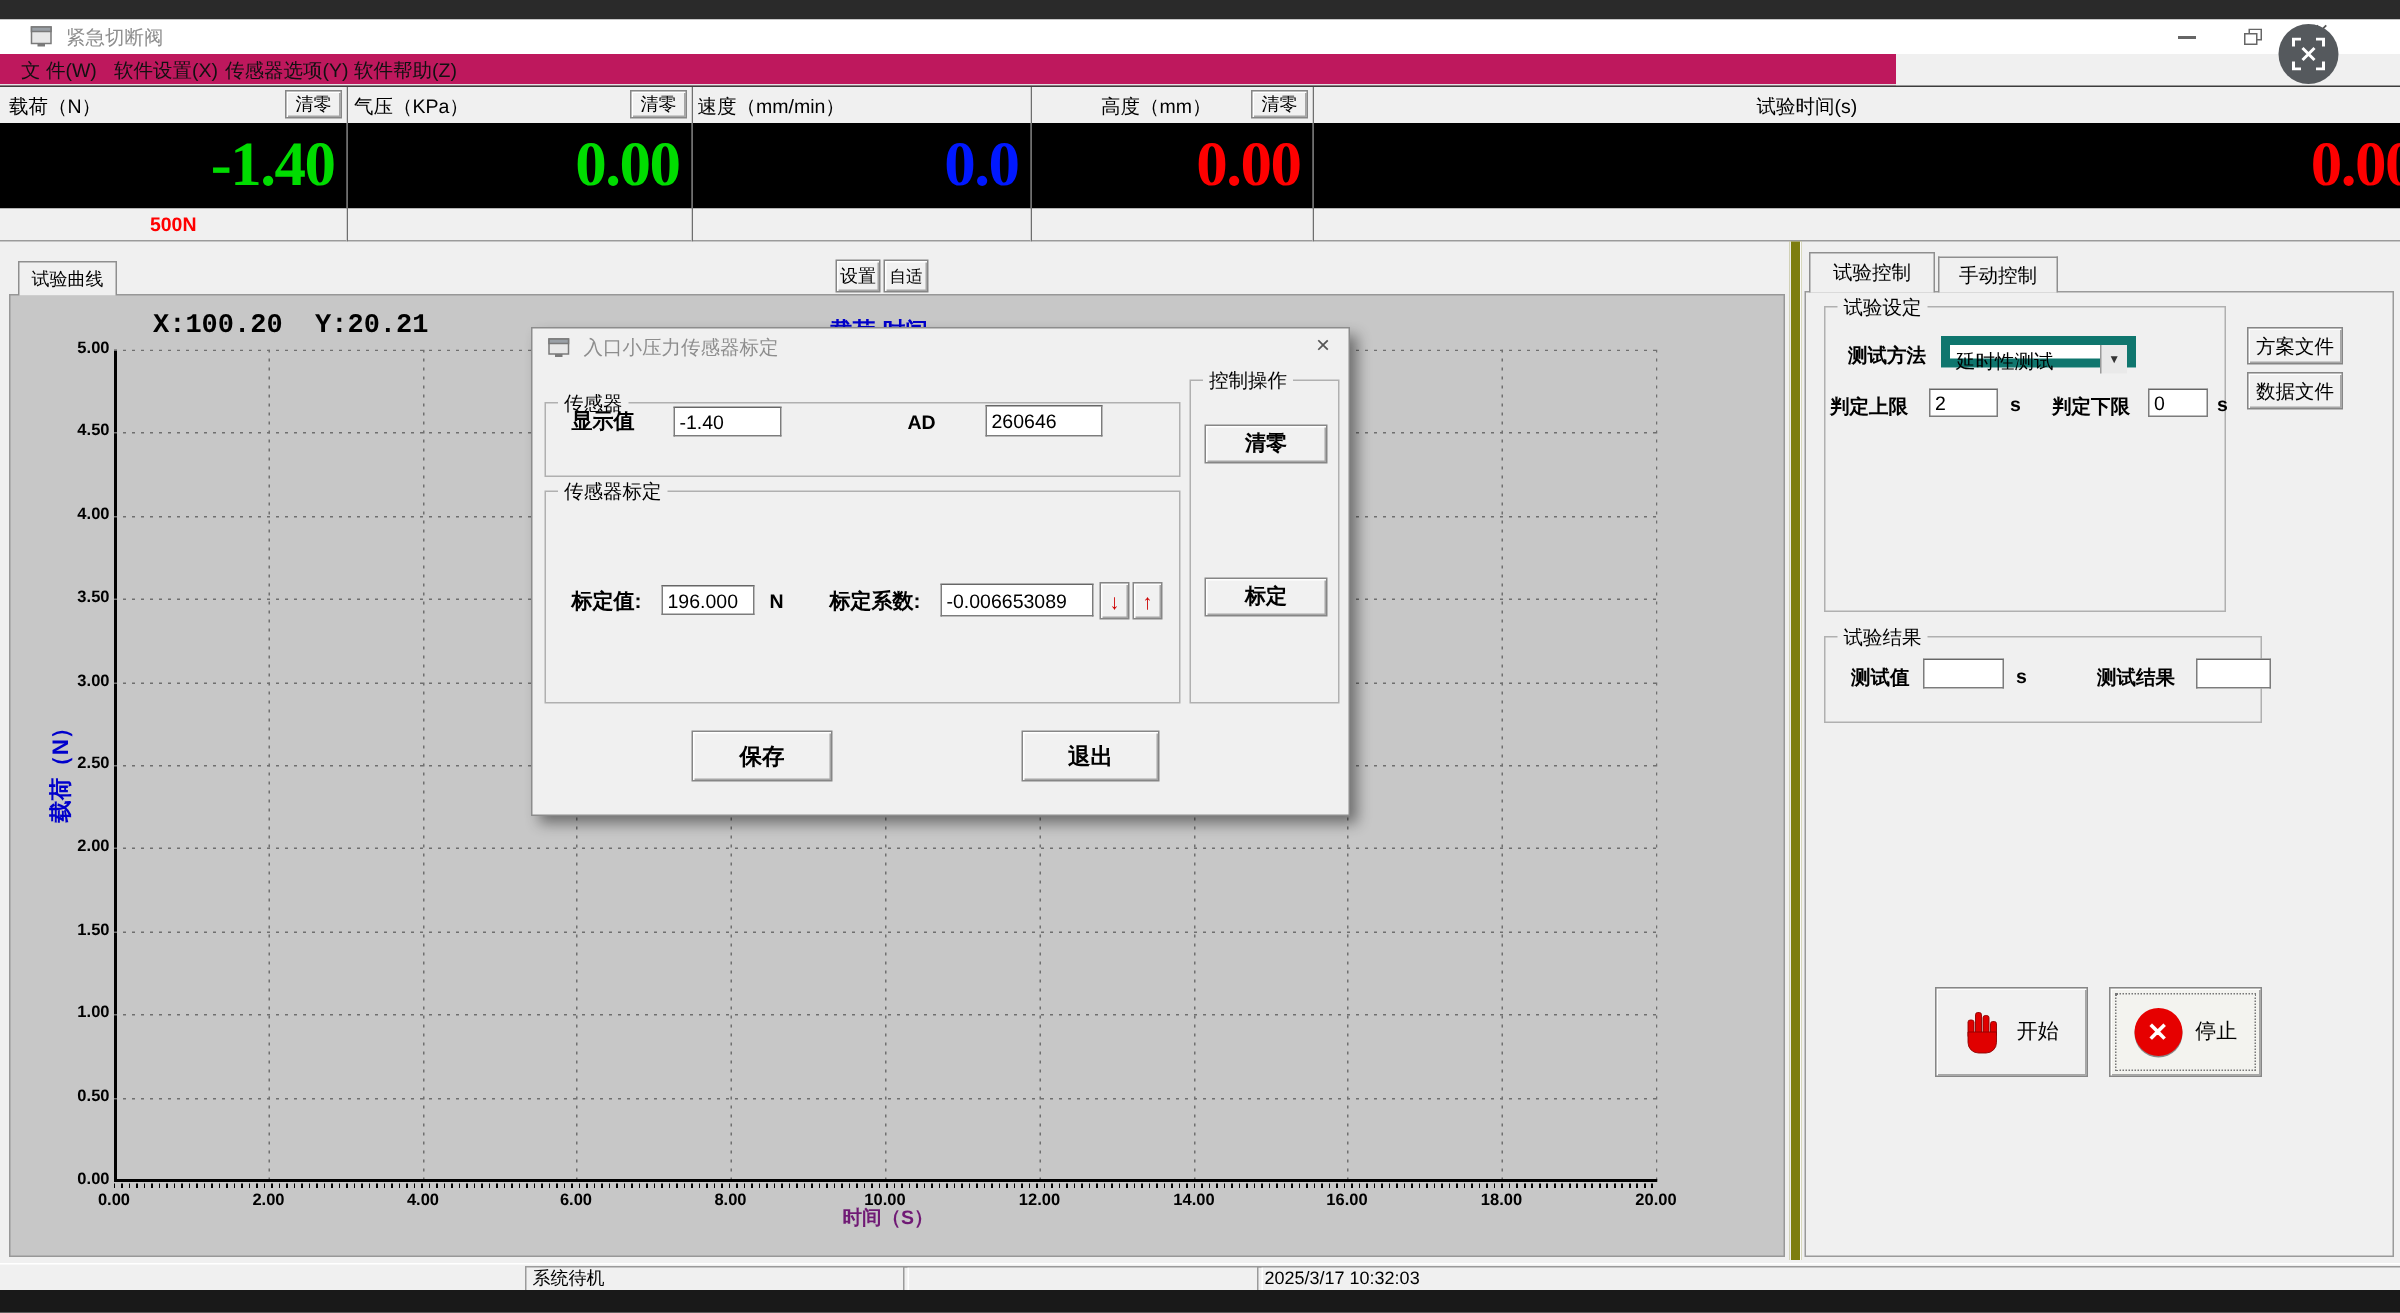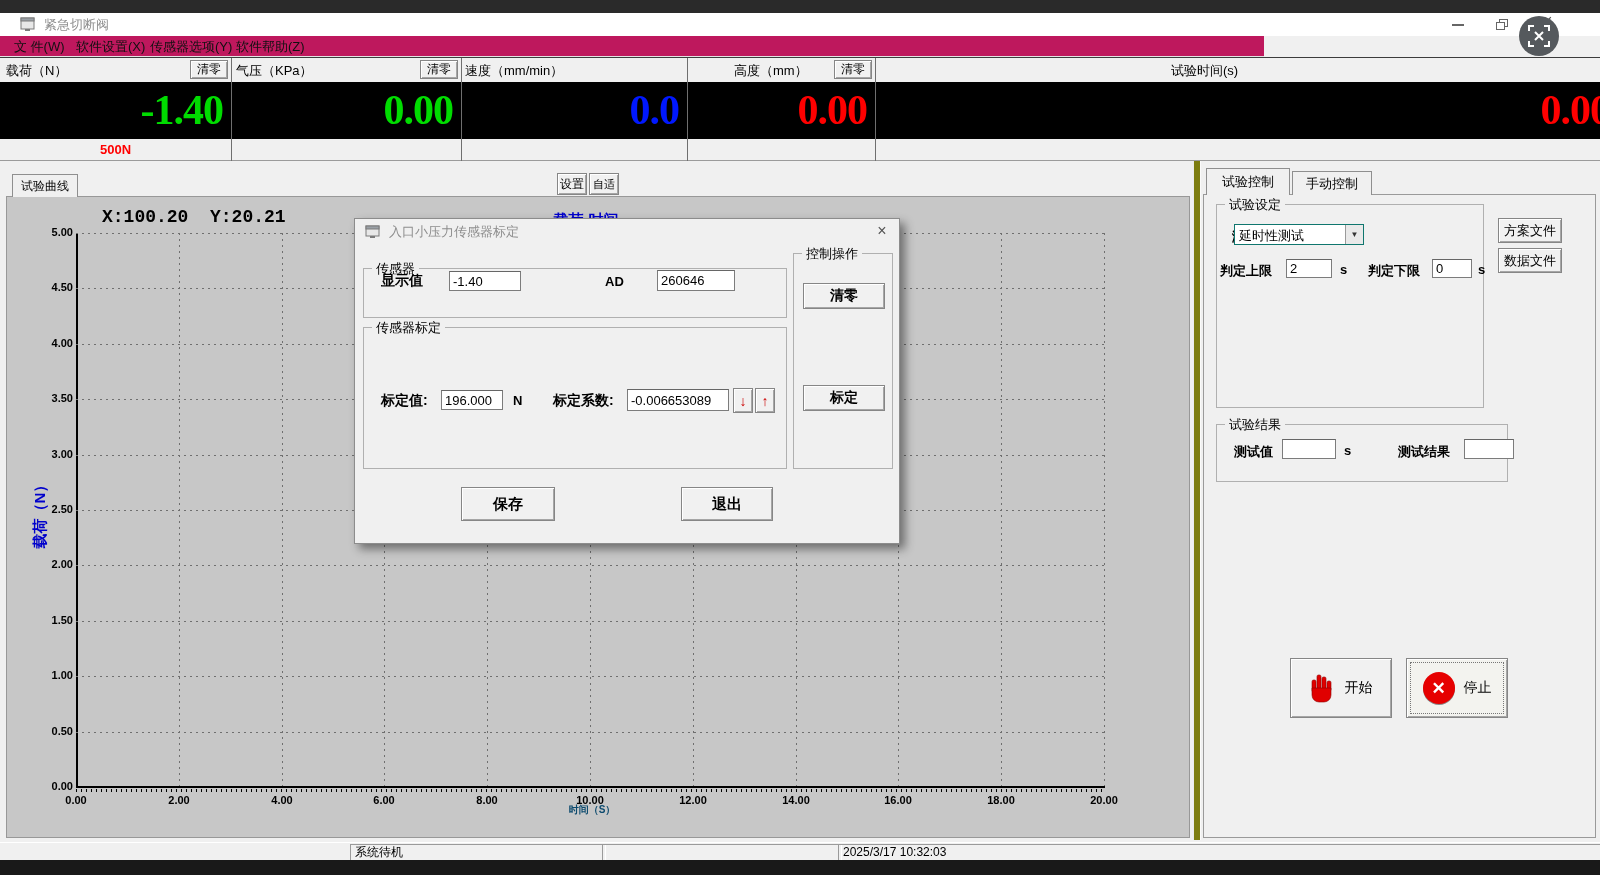--- a/index.html
+++ b/index.html
@@ -34,21 +34,21 @@
   .cell-sub{position:relative;height:22px;background:#f0f0f0;border-bottom:1px solid #9b9b9b;box-sizing:border-box;
       text-align:center;font-size:13px;font-weight:bold;color:#f00;line-height:21px;}
   .clr-btn{top:2px;right:3px;width:38px;height:19px;font-size:12px;}
   
   .chart-region{left:6px;top:196px;width:1184px;height:642px;background:#c7c7c7;border:1px solid #989898;box-sizing:border-box;}
   .cursor-xy{left:69px;top:10px;font-family:"Liberation Mono",monospace;font-weight:bold;font-size:18px;white-space:pre;margin-left:26px;}
   .chart-title{left:509px;top:14px;width:140px;text-align:center;color:#0000cc;font-weight:bold;font-size:15px;}
   .ytick{position:absolute;width:42px;left:24px;text-align:right;font-size:11px;font-weight:bold;line-height:13px;}
   .xtick{position:absolute;width:44px;top:597px;text-align:center;font-size:11px;font-weight:bold;line-height:13px;}
   .ylab{left:-28px;top:308px;width:120px;height:16px;text-align:center;color:#0000cc;font-weight:bold;font-size:15px;transform:rotate(-90deg);}
-  .xlab{left:529px;top:606px;width:112px;text-align:center;color:#0c4a6e;font-weight:bold;font-size:10px;}
+  .xlab{left:529px;top:606px;width:112px;text-align:center;color:#701a75;font-weight:bold;font-size:13px;}
   #grid-svg{position:absolute;left:69px;top:36px;}
   #grid-svg .dash{stroke:#6f6f6f;stroke-width:1;stroke-dasharray:2 4;}
   #grid-svg .axis{stroke:#000;stroke-width:2;}
   .minor-ticks{left:69px;top:592px;width:1029px;height:3px;
       background:repeating-linear-gradient(90deg,#000 0 1px,transparent 1px 5px);}
   .tab{position:absolute;background:#f0f0f0;border:1px solid #8f8f8f;border-bottom:none;
        display:flex;align-items:center;justify-content:center;font-size:12px;box-sizing:border-box;}
   
   .dialog{left:354px;top:218px;width:546px;height:326px;background:#f0f0f0;border:1px solid #8c8c8c;
           box-shadow:5px 5px 9px rgba(0,0,0,.45);z-index:30;box-sizing:border-box;}
@@ -218,21 +218,21 @@
 
   <div class="abs splitter"></div>
   <div class="abs rp-frame"></div>
   <div class="tab" style="left:1206px;top:168px;width:84px;height:27px;z-index:2;font-size:13px">试验控制</div>
   <div class="tab" style="left:1292px;top:171px;width:80px;height:24px;z-index:2;font-size:13px">手动控制</div>
 
   <div class="grp" style="left:1216px;top:204px;width:268px;height:204px">
     <span class="lg">试验设定</span>
   </div>
   <span class="lbl" style="left:1232px;top:229px">测试方法</span>
-  <div class="abs" style="left:1234px;top:224px;width:130px;height:21px;background:#fff;border:1px solid #0f766e;box-sizing:border-box">
+  <div class="abs" style="left:1294px;top:224px;width:130px;height:21px;background:#fff;border:6px solid #0f766e;box-sizing:border-box">
     <span style="position:absolute;left:4px;top:2px;font-size:13px;white-space:nowrap">延时性测试</span>
     <div style="position:absolute;right:0;top:0;width:17px;height:19px;background:#e9e9e9;border-left:1px solid #9a9a9a;display:flex;align-items:center;justify-content:center;font-size:8px;color:#333">▼</div>
   </div>
   <div class="btn" style="left:1498px;top:218px;width:64px;height:25px">方案文件</div>
   <div class="btn" style="left:1498px;top:248px;width:64px;height:25px">数据文件</div>
   <span class="lbl" style="left:1220px;top:263px">判定上限</span>
   <input class="tin" style="left: 1286px; top: 259px; width: 46px; height: 19px;" value="2">
   <span class="lbl" style="left:1340px;top:262px">s</span>
   <span class="lbl" style="left:1368px;top:263px">判定下限</span>
   <input class="tin" style="left: 1432px; top: 259px; width: 40px; height: 19px;" value="0">

